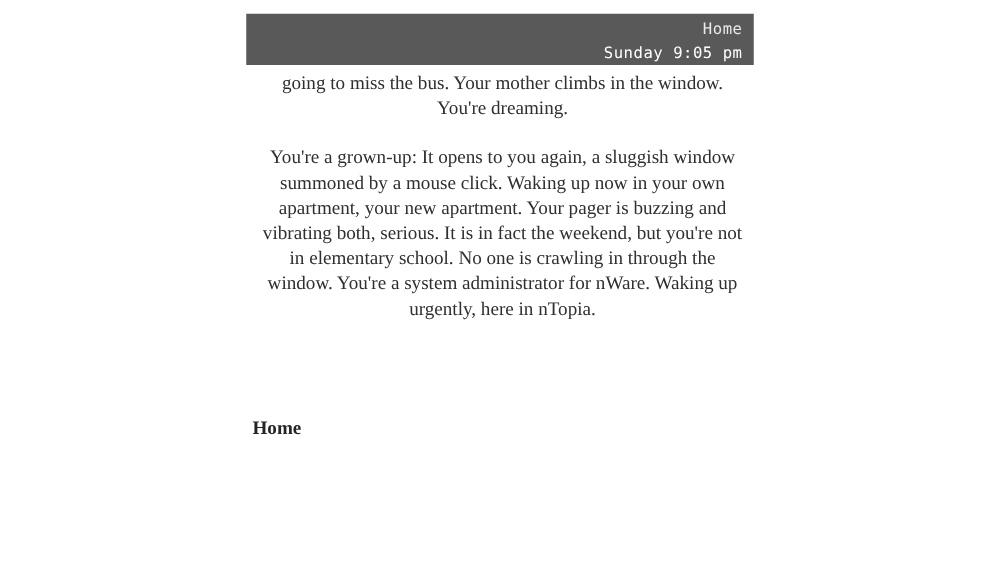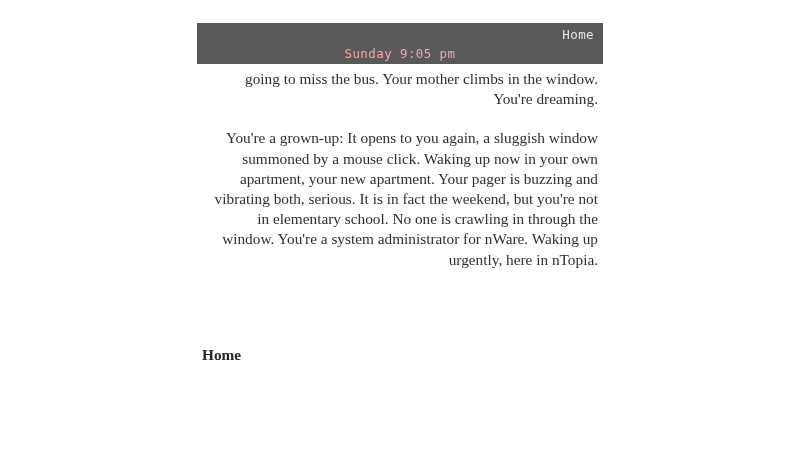--- a/index.html
+++ b/index.html
@@ -11,21 +11,21 @@
     background: #ffffff;
     overflow: hidden;
   }
   body {
     font-family: "Liberation Serif", "DejaVu Serif", serif;
   }
 
   #story-window {
     position: absolute;
     left: 0;
-    top: 12px;
+    top: 0;
     width: 800px;
     height: 378px;
     background: #ffffff;
   }
 
   
   .status-bar {
     position: absolute;
     left: 197px;
     top: 11px;
@@ -44,40 +44,39 @@
   }
   .status-line {
     display: block;
     white-space: pre;
     text-align: right;
   }
   .status-line.location {
     color: #e9e9e9;
   }
   .status-line.time {
-    color: #fca5a5;
-    text-align: center;
+    color: #ffffff;
   }
 
   
   .transcript {
     position: absolute;
     left: 202px;
     top: 57px;
     width: 396px;
     height: 385px;
     font-size: 15.3px;
     line-height: 20.2px;
     color: #2f2f2f;
     overflow: hidden;
   }
 
   .para {
     margin: 0 0 19px 4px;
-    text-align: right;
+    text-align: center;
   }
   .spacer-lg {
     height: 56px;
   }
 
   .room-heading {
     margin: 0;
     font-weight: bold;
     font-size: 15.3px;
     line-height: 20.2px;

